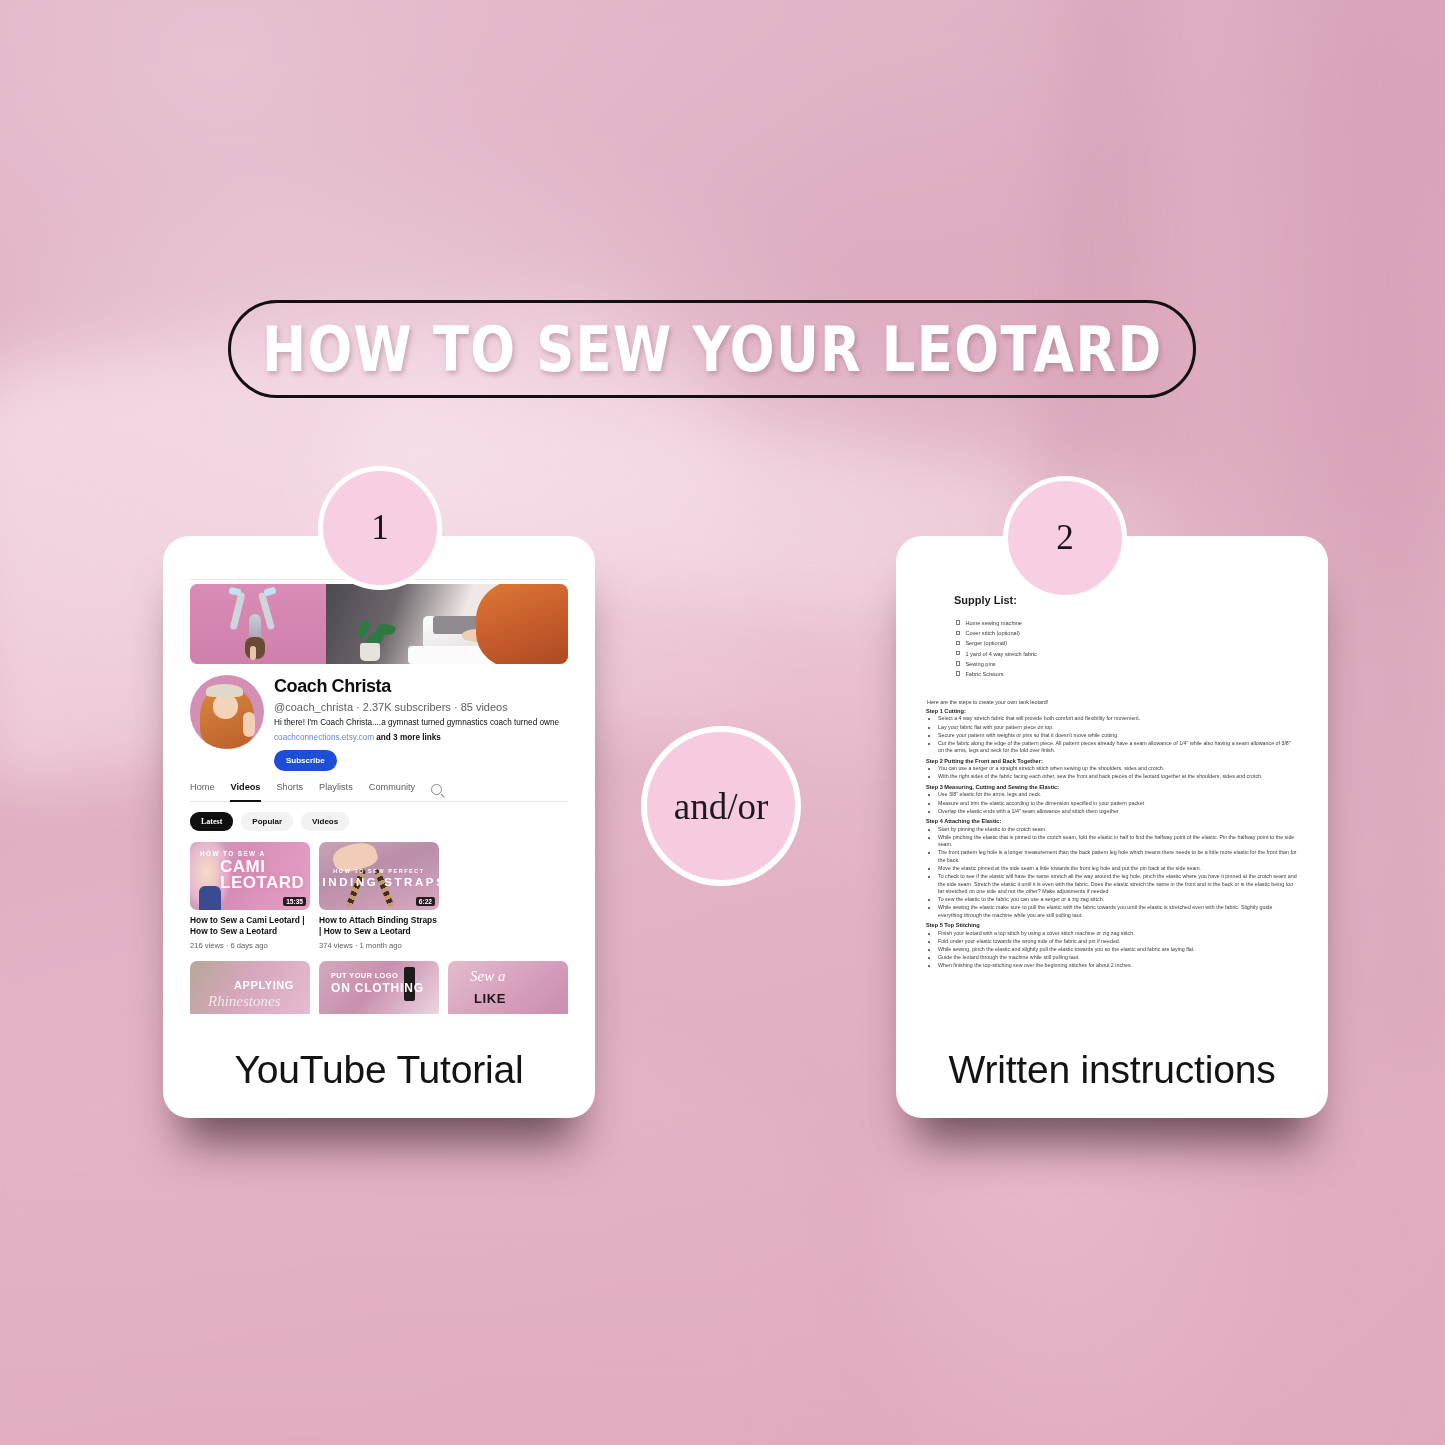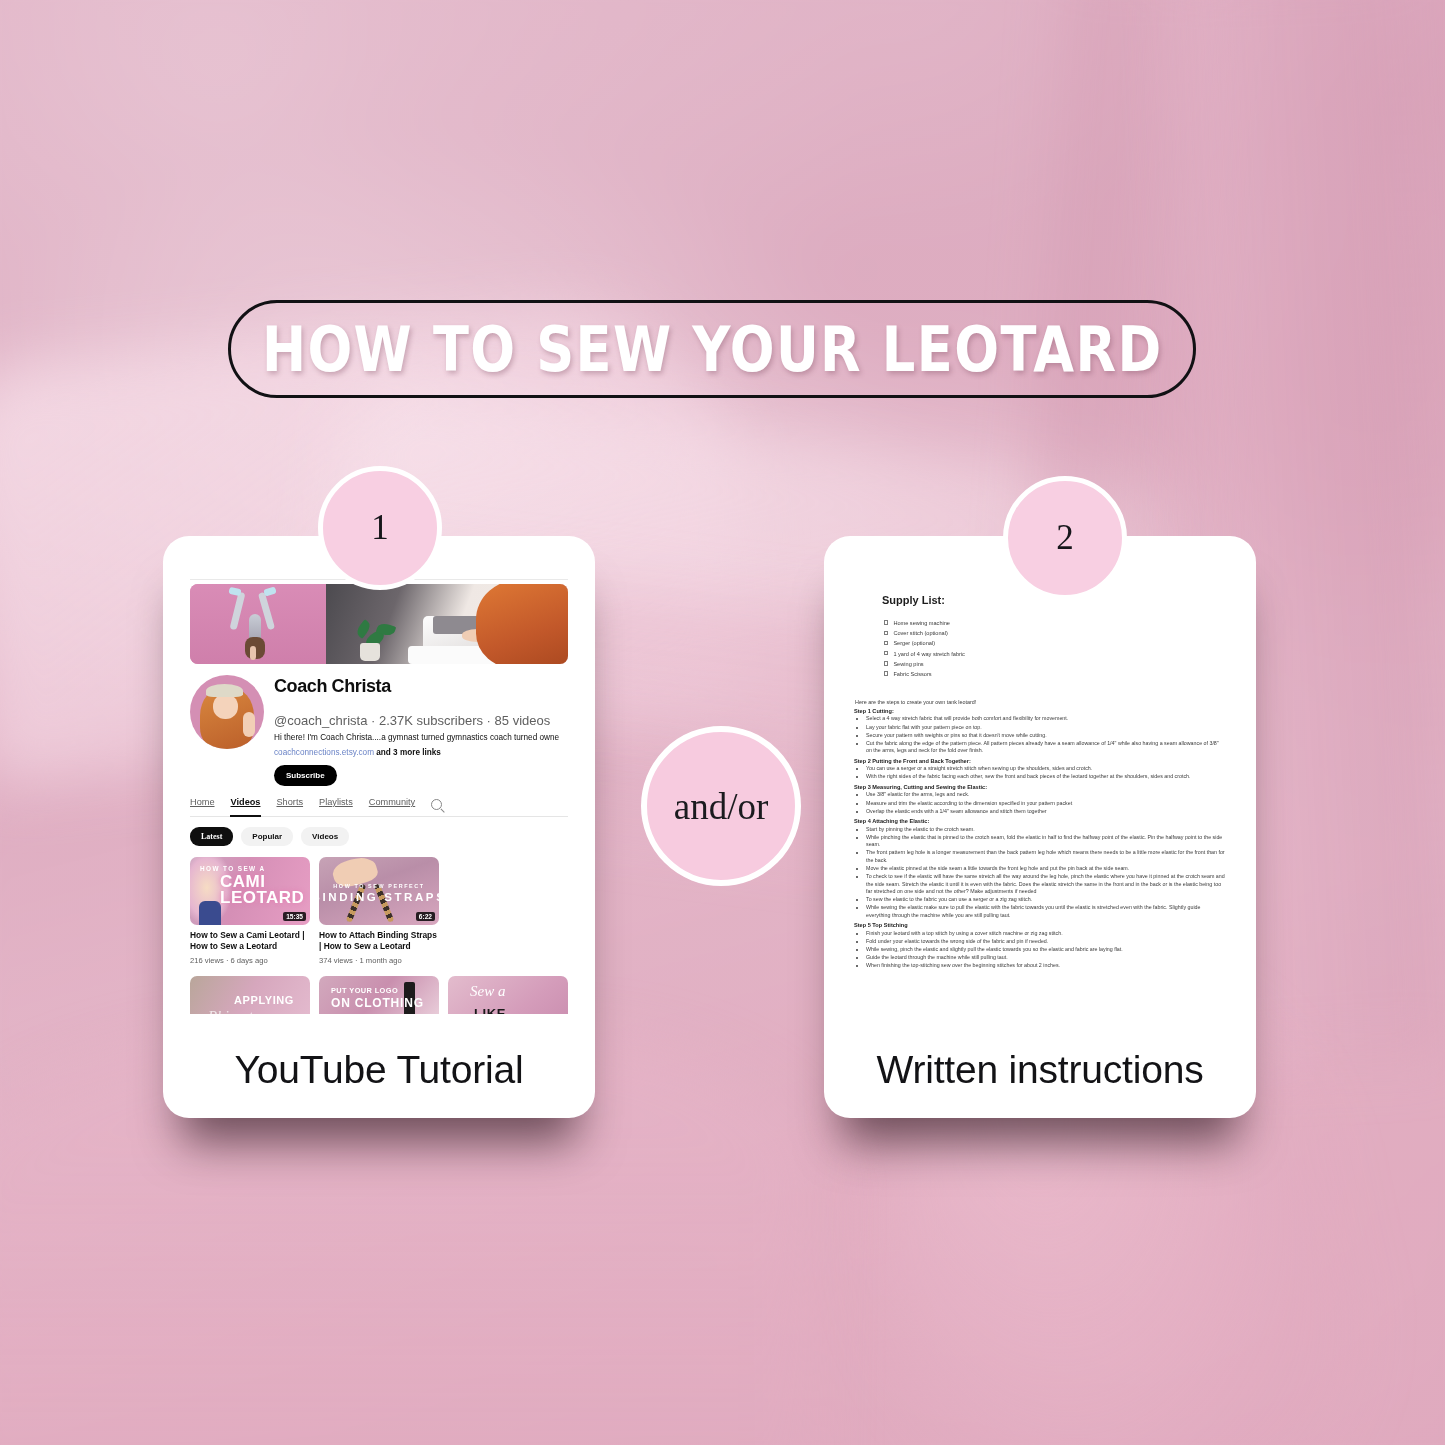--- a/index.html
+++ b/index.html
@@ -90,21 +90,21 @@
 
   
   .card {
     position: absolute;
     background: #ffffff;
     border-radius: 26px;
     box-shadow: 0 42px 46px -18px rgba(35,14,22,0.62);
     overflow: hidden;
   }
   .card-left  { left: 163px; top: 536px; width: 432px; height: 582px; }
-  .card-right { left: 824px; top: 536px; width: 432px; height: 582px; }
+  .card-right { left: 896px; top: 536px; width: 432px; height: 582px; }
 
   .card-caption {
     position: absolute; left: 0; right: 0; bottom: 26px;
     text-align: center;
     font-size: 39px;
     font-weight: 400;
     color: #131316;
     letter-spacing: -0.2px;
   }
 
@@ -184,37 +184,37 @@
   .av-face { position: absolute; left: 31%; top: 26%; width: 34%; height: 34%;
              background: #f4d3bb; border-radius: 48%; }
   .av-cap  { position: absolute; left: 22%; top: 12%; width: 50%; height: 18%;
              background: #ded9c8; border-radius: 50% 50% 20% 20%; }
   .av-body { position: absolute; left: 20%; bottom: 0; width: 56%; height: 30%;
              background: #e4d9c6; border-radius: 16px 16px 0 0; }
   .av-arm  { position: absolute; right: 12%; bottom: 16%; width: 16%; height: 34%;
              background: #f2cfb6; border-radius: 8px; }
   .yt-idtext { flex: 1; min-width: 0; padding-top: 1px; }
   .yt-name { font-size: 18px; font-weight: 700; color: #0f0f0f; letter-spacing: -0.4px; }
-  .yt-meta { font-size: 13px; color: #606060; margin-top: 16px; }
+  .yt-meta { font-size: 11px; color: #606060; margin-top: 4px; }
   .yt-desc { font-size: 8.2px; color: #0f0f0f; margin-top: 5px; white-space: nowrap; overflow: hidden; }
   .yt-links { font-size: 8.2px; margin-top: 6px; white-space: nowrap; }
   .yt-link-a { color: #6a83c6; }
   .yt-link-more { color: #0f0f0f; font-weight: 700; }
   .yt-subscribe {
     display: inline-block; margin-top: 8px;
-    background: #000000; color: #fff; font-size: 8px; font-weight: 600;
+    background: #1d4ed8; color: #fff; font-size: 8px; font-weight: 600;
     padding: 6px 12px; border-radius: 14px;
   }
 
   .yt-tabs {
     display: flex; align-items: center; gap: 16px;
     margin-top: 11px; border-bottom: 1px solid #e5e5e5; padding-bottom: 5px;
     font-size: 9.2px; color: #606060;
   }
-  .yt-tab { padding-bottom: 4px; position: relative; text-decoration: underline; }
+  .yt-tab { padding-bottom: 4px; position: relative; }
   .yt-tab.active { color: #0f0f0f; font-weight: 700; }
   .yt-tab.active::after {
     content: ""; position: absolute; left: -1px; right: -1px; bottom: -6px;
     height: 2px; background: #0f0f0f;
   }
   .yt-search-icon { width: 11px; height: 11px; border: 1.3px solid #868686; border-radius: 50%; position: relative; }
   .yt-search-icon::after { content:""; position:absolute; right:-4px; bottom:-3px; width:5px; height:1.3px;
                            background:#868686; transform: rotate(45deg); }
 
   .yt-chips { display: flex; gap: 8px; margin-top: 10px; }

